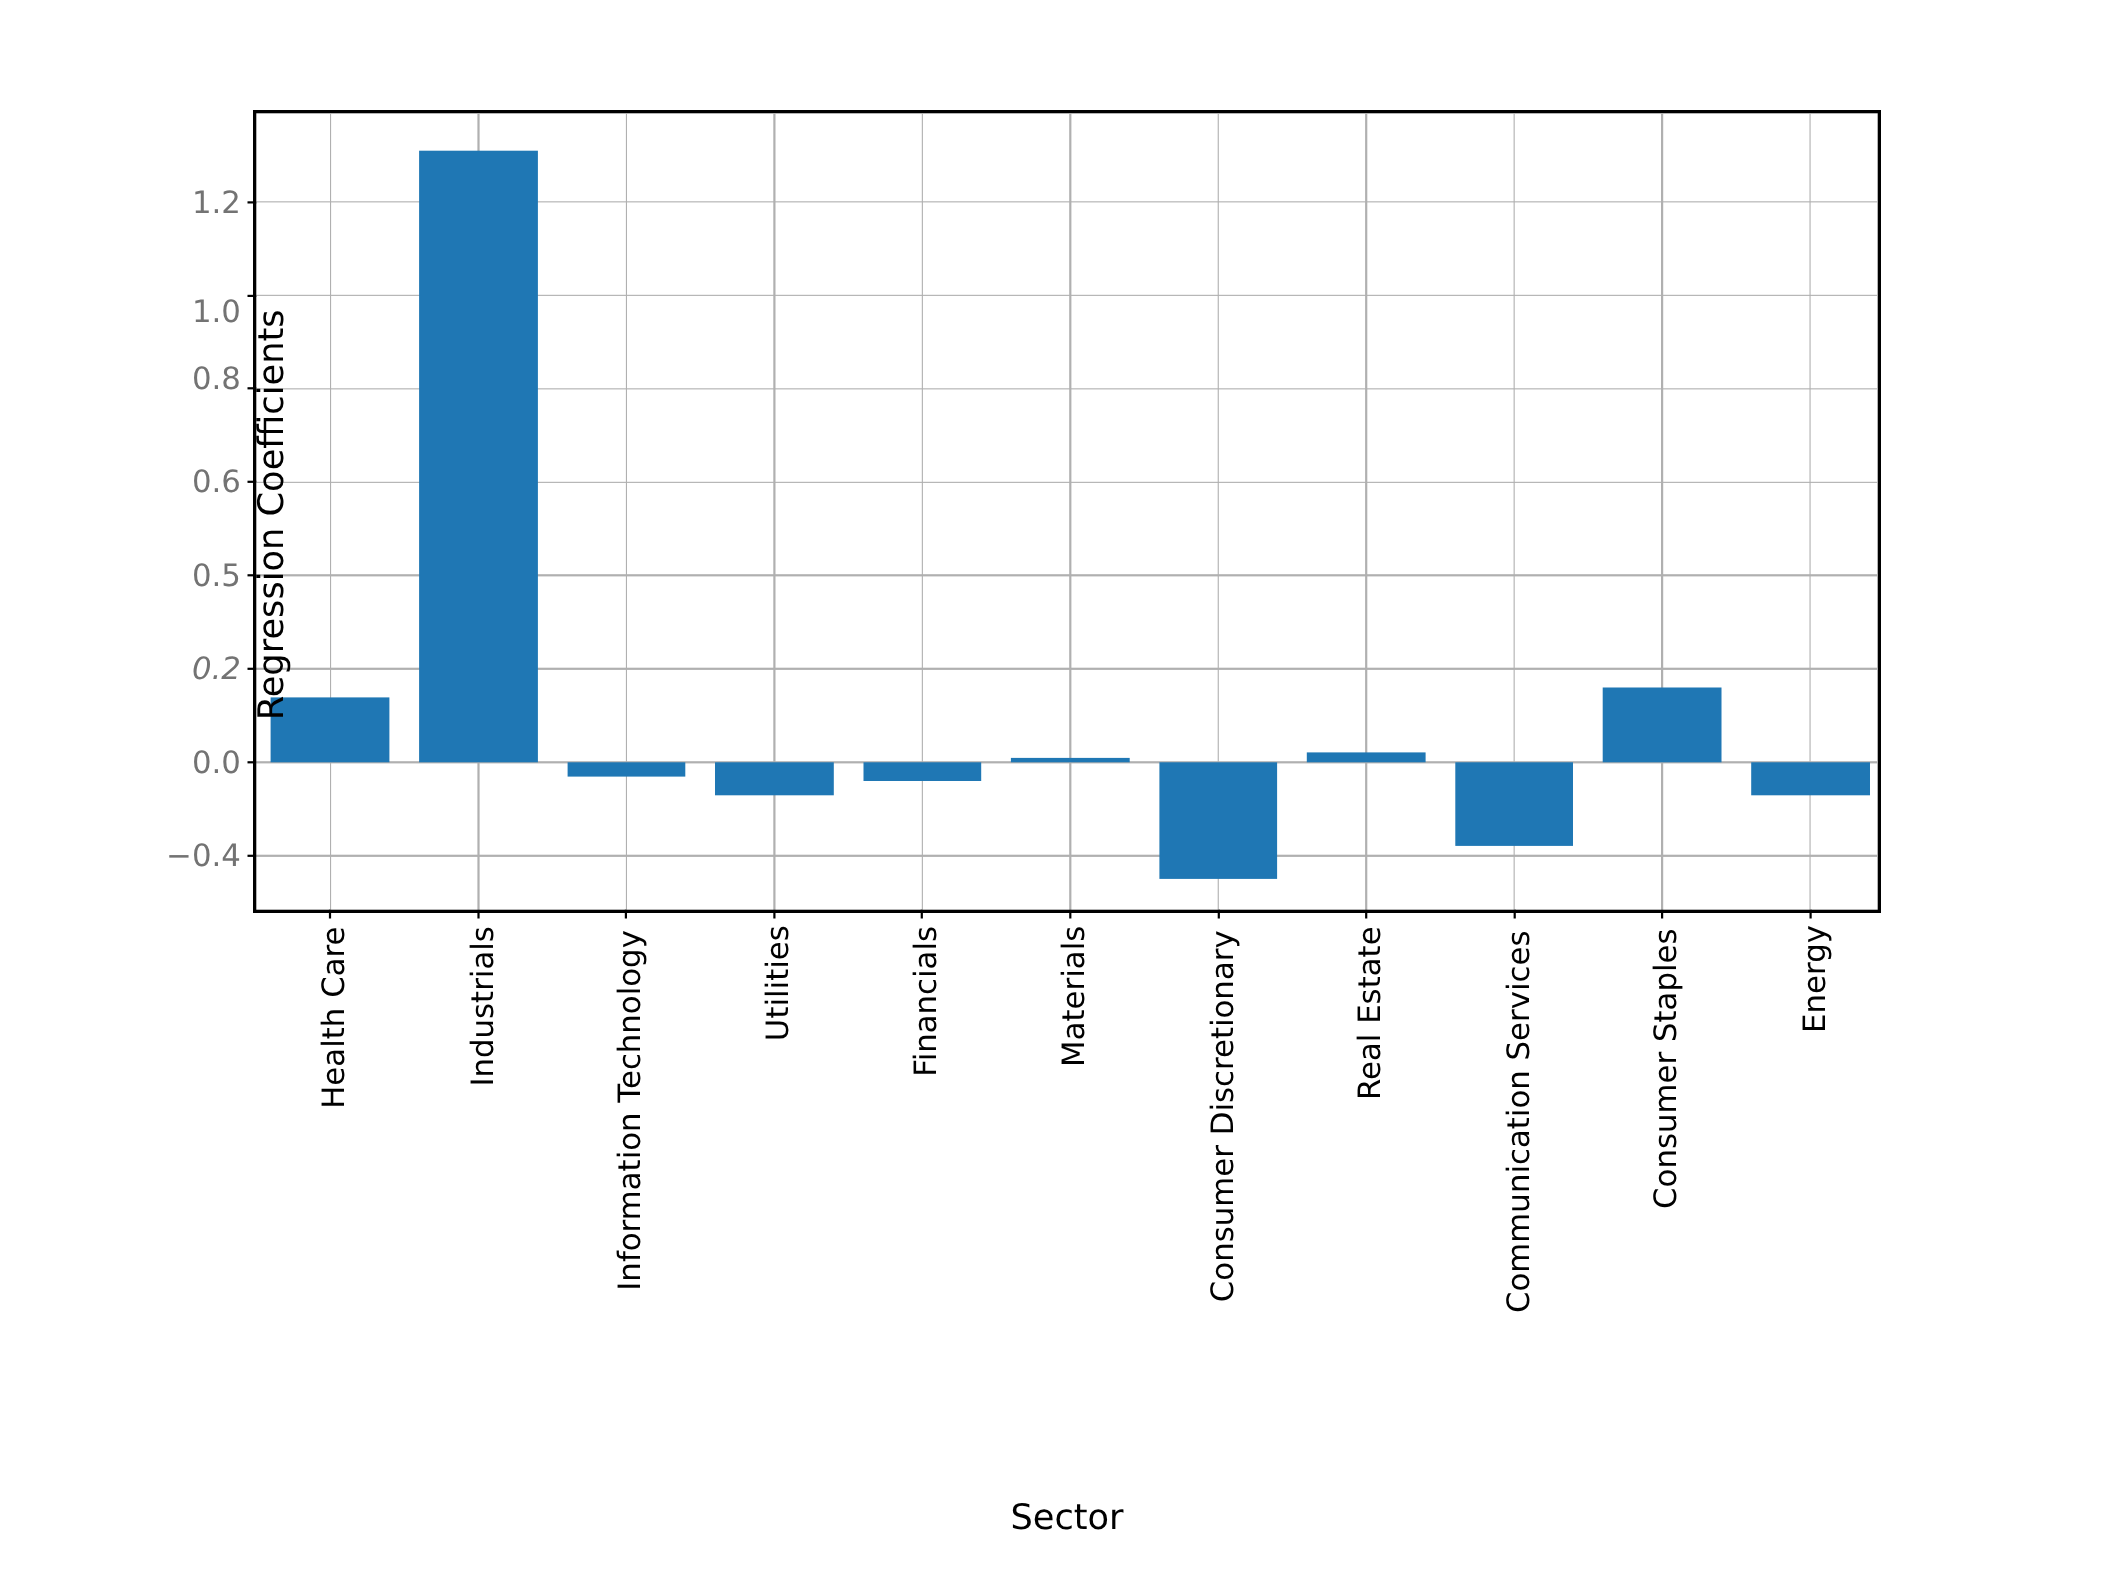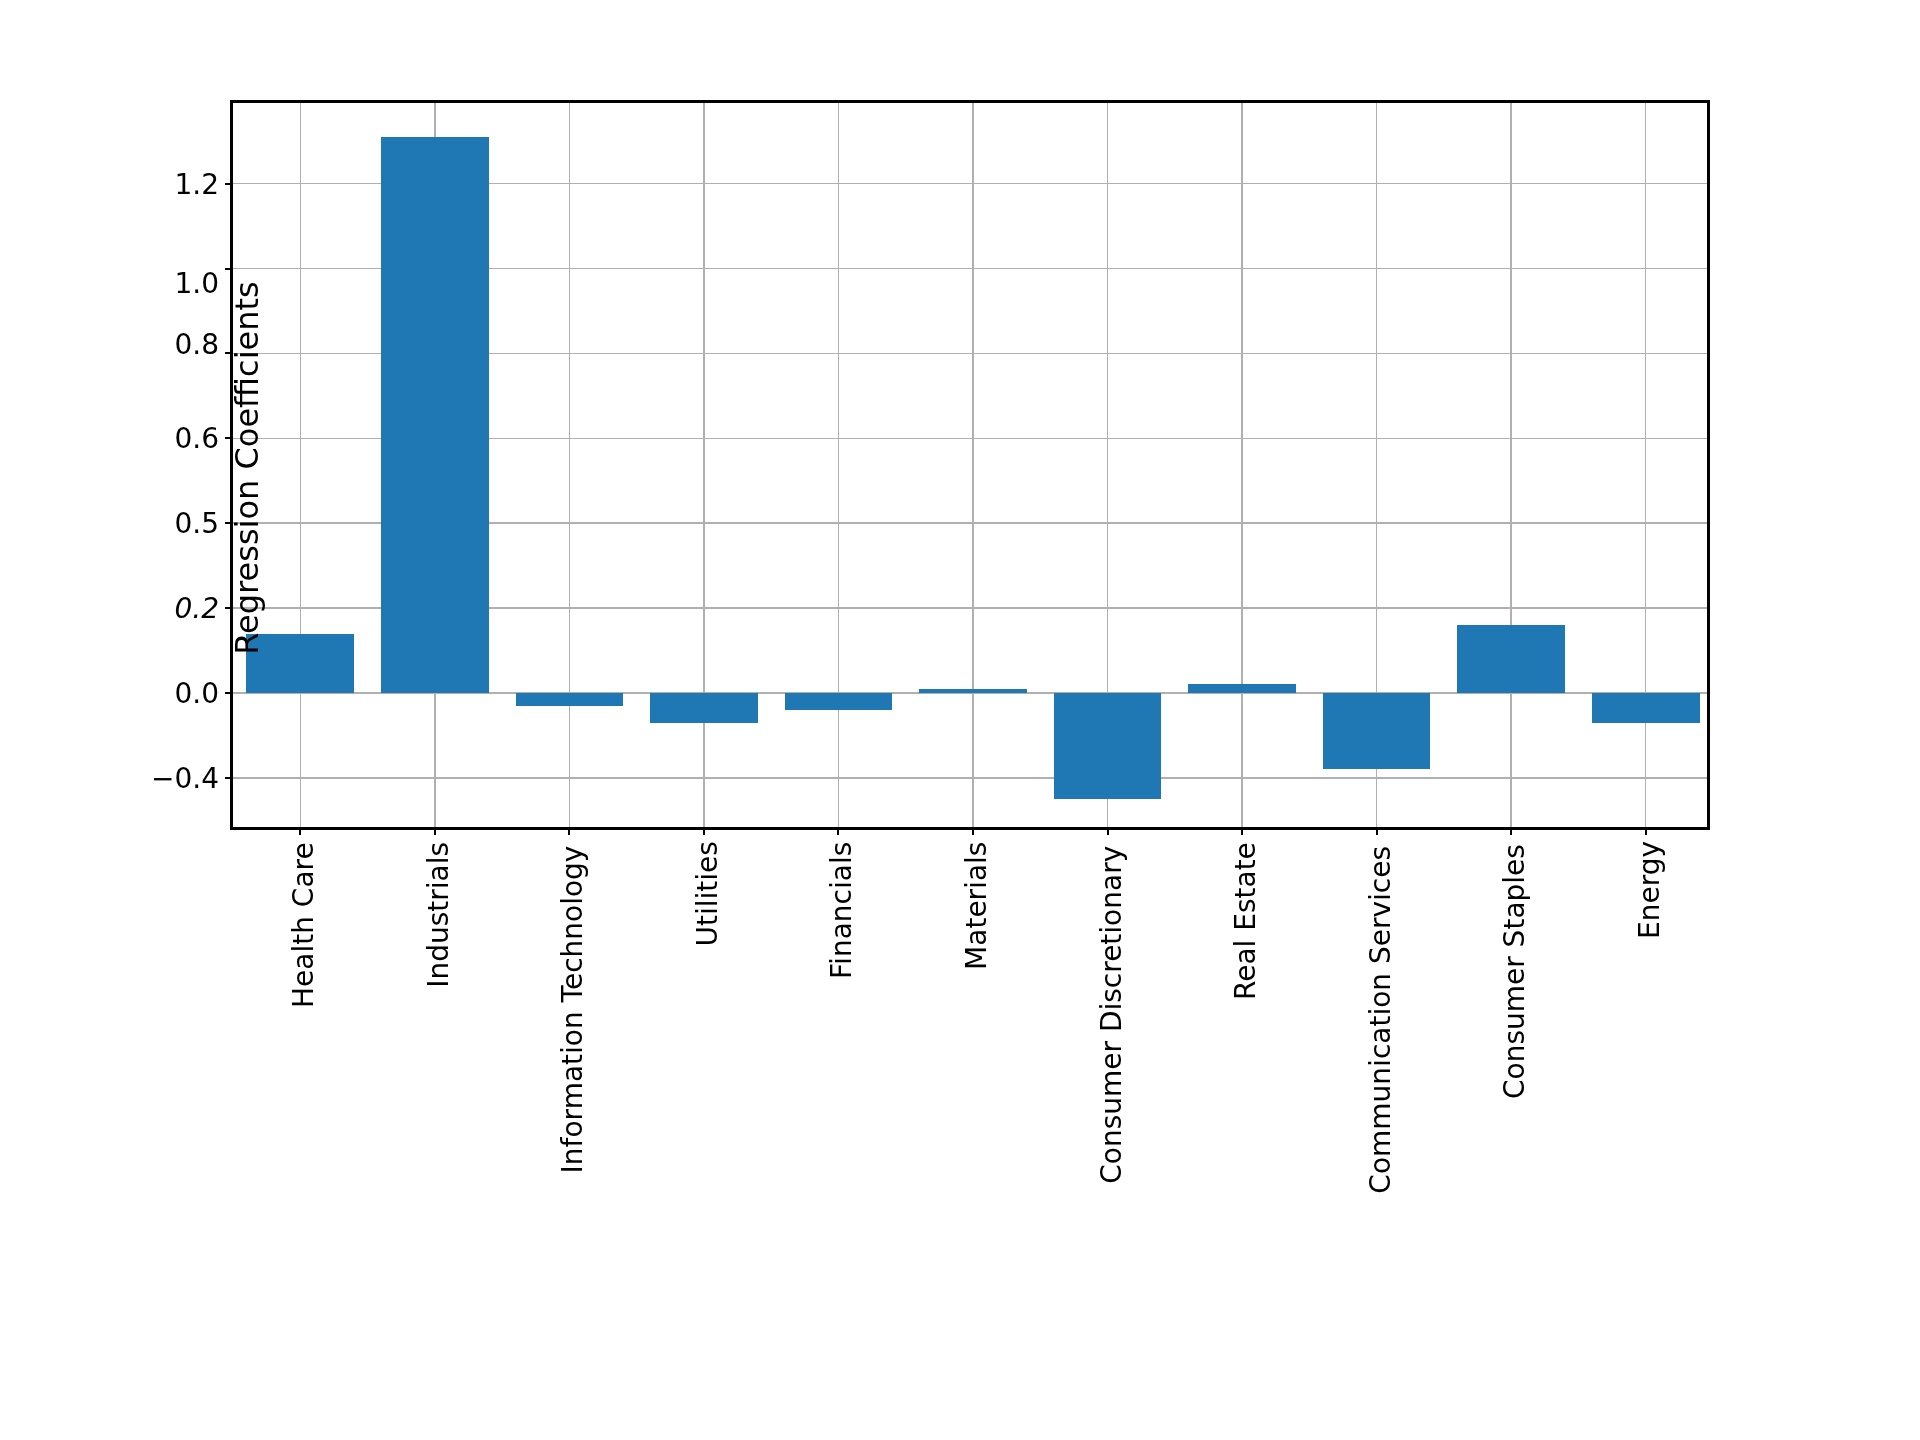--- a/index.html
+++ b/index.html
@@ -51,21 +51,21 @@
     background: #b0b0b0;
   }
   .gridline-h { height: 1.5px; width: 100%; left: 0; }
   .gridline-v { width: 1.5px; height: 100%; top: 0; }
   .tick-y {
     position: absolute;
     right: 100%;
     margin-right: 14px;
     transform: translateY(-50%);
     font-size: 28px;
-    color: #000000;
+    color: #737373;
     white-space: nowrap;
     text-align: right;
   }
   .tick-y-mark {
     position: absolute;
     right: 100%;
     width: 8px;
     height: 2px;
     background: #000000;
     transform: translateY(-50%);
@@ -162,13 +162,14 @@
       <div class="gridline-v" style="left: 1277.43px;"></div>
       <div class="tick-x-mark" style="left: 1278.18px;"></div>
       <div class="tick-x" style="left: 1278.18px;">Consumer Staples</div>
       <div class="bar" style="left: 1224.36px; width: 107.636px; top: 522.035px; height: 67.907px; background: rgb(31, 119, 180);"></div>
       <div class="gridline-v" style="left: 1411.98px;"></div>
       <div class="tick-x-mark" style="left: 1412.73px;"></div>
       <div class="tick-x" style="left: 1412.73px;">Energy</div>
       <div class="bar" style="left: 1358.91px; width: 107.636px; top: 589.942px; height: 29.7093px; background: rgb(31, 119, 180);"></div>
     </div>
   <div class="ylabel" id="ylabel" style="left: 60px; top: 449px;">Regression Coefficients</div>
+  <div class="xlabel" id="xlabel" style="left: 230px; width: 1480px; top: 1360px;">Sector</div>
 </div>
 
 </body></html>

